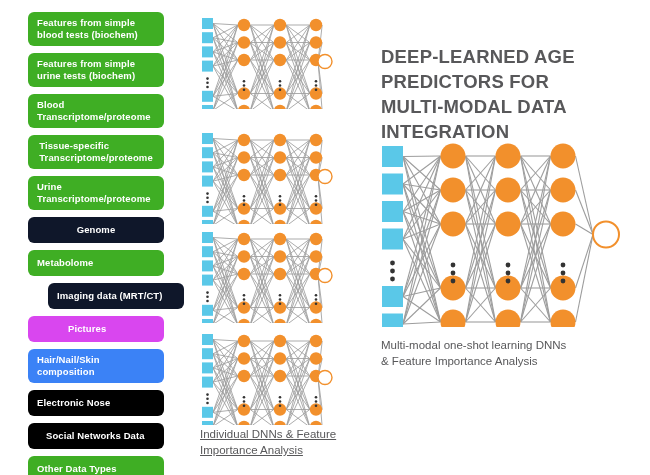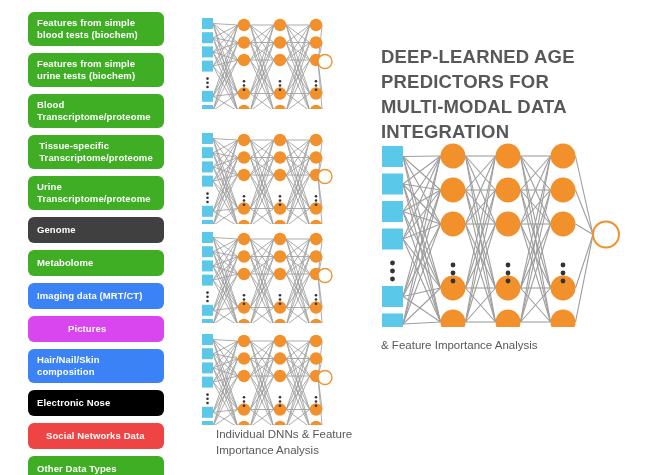--- a/index.html
+++ b/index.html
@@ -64,23 +64,24 @@
     margin-top: 28px;
   }
   .caption {
     position: absolute;
     color: #58585a;
     font-size: 11.5px;
     line-height: 16px;
     font-weight: normal;
   }
   #caption-individual {
-    left: 216px;
+    left: 200px;
     top: 426px;
     width: 175px;
+    text-decoration: underline;
   }
   #caption-multimodal {
     left: 381px;
     top: 337px;
     width: 250px;
   }
 </style>
 </head>
 <body>
 
@@ -110,52 +111,52 @@
           <span>Tissue-specific</span>
           <span>Transcriptome/proteome</span>
         </div>
       </div>
       <div class="chip chip-2line" style="background: rgb(63, 174, 36); color: rgb(255, 255, 255);">
         <div>
           <span>Urine</span>
           <span>Transcriptome/proteome</span>
         </div>
       </div>
-      <div class="chip chip-1line" style="background: #404040; color: rgb(255, 255, 255);">
+      <div class="chip chip-1line" style="background: #0f172a; color: rgb(255, 255, 255); justify-content: center;">
         <div>
           <span>Genome</span>
         </div>
       </div>
       <div class="chip chip-1line" style="background: rgb(63, 174, 36); color: rgb(255, 255, 255);">
         <div>
           <span>Metabolome</span>
         </div>
       </div>
-      <div class="chip chip-1line" style="background: #3b82f6; color: rgb(255, 255, 255);">
+      <div class="chip chip-1line" style="background: #0f172a; color: rgb(255, 255, 255); margin-left: 20px;">
         <div>
           <span>Imaging data (MRT/CT)</span>
         </div>
       </div>
       <div class="chip chip-1line" style="background: #d946ef; color: rgb(255, 255, 255); padding-left: 40px;">
         <div>
           <span>Pictures</span>
         </div>
       </div>
       <div class="chip chip-2line" style="background: #3b82f6; color: rgb(255, 255, 255);">
         <div>
           <span>Hair/Nail/Skin</span>
           <span>composition</span>
         </div>
       </div>
       <div class="chip chip-1line" style="background: #000000; color: rgb(255, 255, 255);">
         <div>
           <span>Electronic Nose</span>
         </div>
       </div>
-      <div class="chip chip-1line" style="background: #ef4444; color: rgb(255, 255, 255); padding-left: 18px;">
+      <div class="chip chip-1line" style="background: #000000; color: rgb(255, 255, 255); padding-left: 18px;">
         <div>
           <span>Social Networks Data</span>
         </div>
       </div>
       <div class="chip chip-1line" style="background: rgb(63, 174, 36); color: rgb(255, 255, 255);">
         <div>
           <span>Other Data Types</span>
         </div>
       </div>
     </div>
@@ -832,16 +833,17 @@
       <div>PREDICTORS FOR</div>
       <div>MULTI-MODAL DATA</div>
       <div>INTEGRATION</div>
     </div>
 
   <div class="caption" id="caption-individual" style="color: rgb(88, 88, 90);">
       <div>Individual DNNs &amp; Feature</div>
       <div>Importance Analysis</div>
     </div>
   <div class="caption" id="caption-multimodal" style="color: rgb(88, 88, 90);">
+      <div>Multi-modal one-shot learning DNNs</div>
       <div>&amp; Feature Importance Analysis</div>
     </div>
 
 </div>
 
 </body></html>

